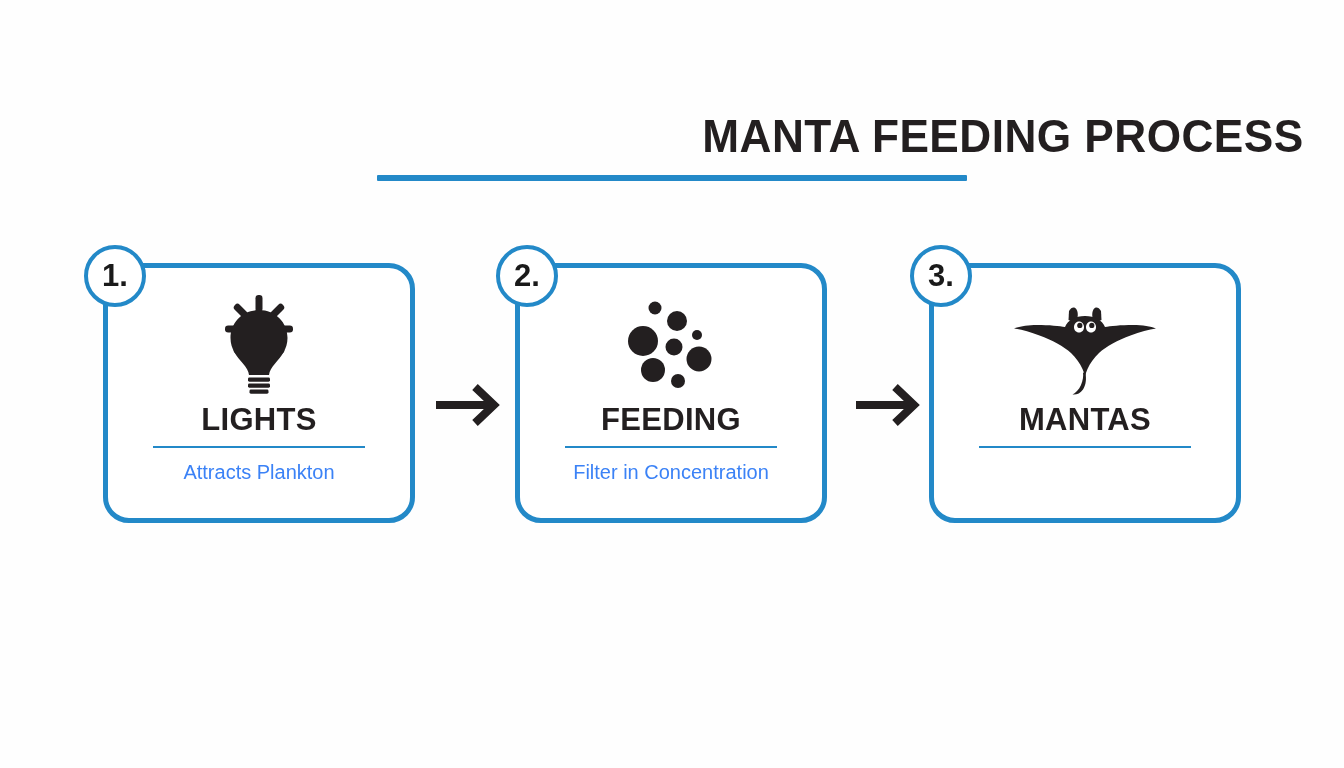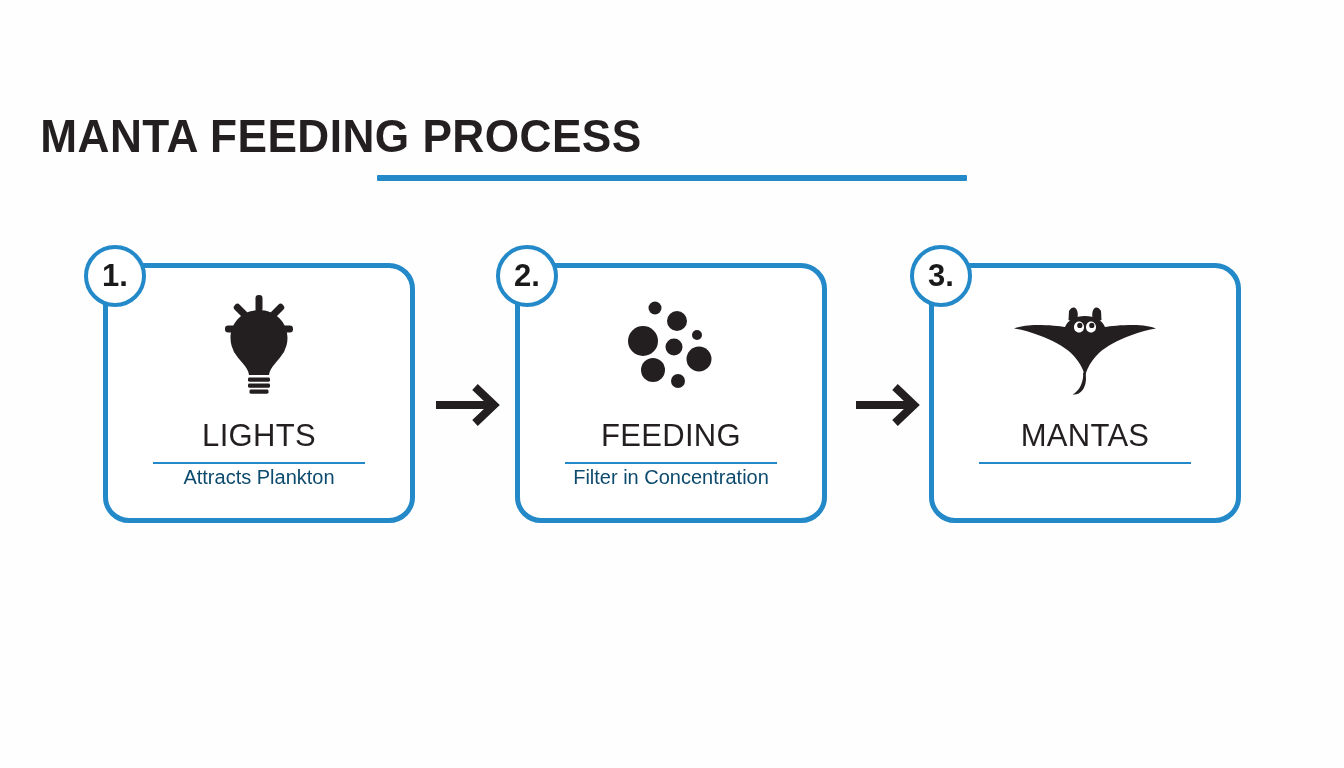--- a/index.html
+++ b/index.html
@@ -23,21 +23,21 @@
     height: 768px;
     background: #fefefe;
   }
 
   
   .title-block {
     position: absolute;
     left: 0;
     top: 112px;
     width: 1344px;
-    text-align: left;
+    text-align: right;
   }
   .page-title {
     font-family: "Liberation Sans Narrow", "Liberation Sans", sans-serif;
     font-size: 47px;
     font-weight: bold;
     letter-spacing: 0.5px;
     color: #231f20;
     line-height: 1;
     transform: scaleX(0.94);
     transform-origin: center center;
@@ -113,41 +113,41 @@
     height: 110px;
     margin-top: 22px;
     display: flex;
     align-items: center;
     justify-content: center;
   }
 
   .card-heading {
     font-family: "Liberation Sans Narrow", "Liberation Sans", sans-serif;
     font-size: 31px;
-    font-weight: normal;
+    font-weight: bold;
     color: #231f20;
     letter-spacing: 0.3px;
     line-height: 1;
-    margin-top: 20px;
+    margin-top: 4px;
     white-space: nowrap;
   }
 
   .card-rule {
     width: 212px;
     height: 2px;
     background: #2389c8;
     margin-top: 11px;
   }
 
   .card-sub {
     font-family: "Liberation Sans Narrow", "Liberation Sans", sans-serif;
     font-size: 20px;
     font-weight: normal;
-    color: #0c4a6e;
-    margin-top: 2px;
+    color: #3b82f6;
+    margin-top: 13px;
     white-space: nowrap;
   }
 
   
   .arrow {
     position: absolute;
     top: 383px;
     width: 80px;
     height: 44px;
   }

